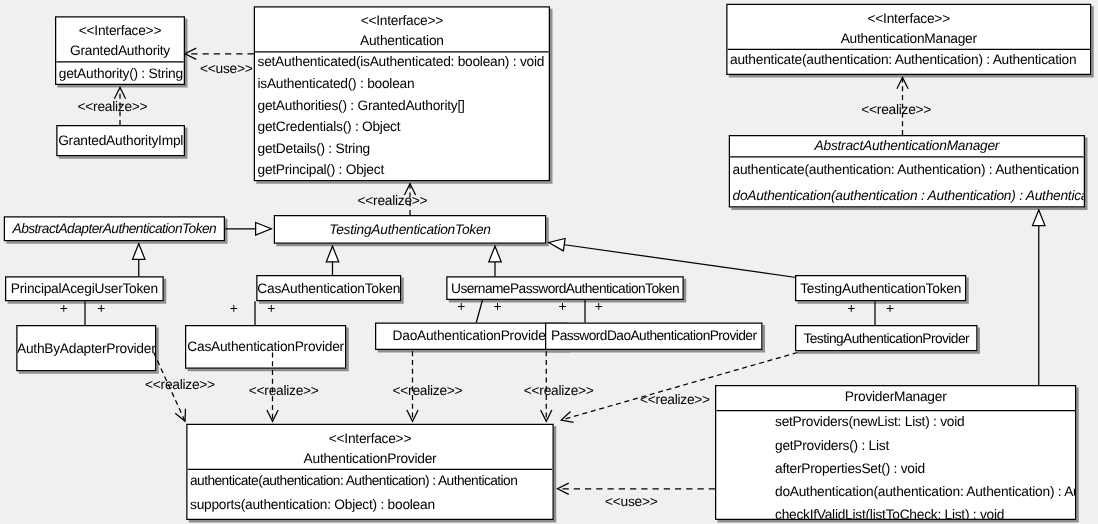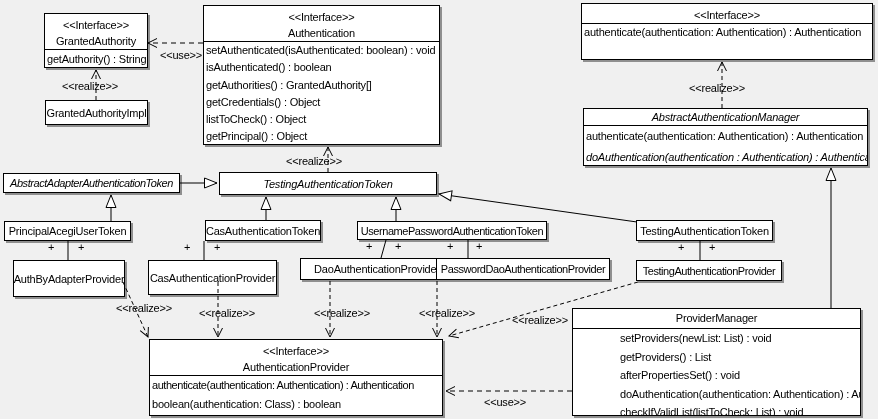--- a/index.html
+++ b/index.html
@@ -53,28 +53,29 @@
   <div class="uml c-auth" style="left:203px;top:5px;width:237px;height:140px;">
     <div class="ttl pad2">
       <div class="line">&lt;&lt;Interface&gt;&gt;</div>
       <div class="line">Authentication</div>
     </div>
     <div class="meths">
       <div class="m">setAuthenticated(isAuthenticated: boolean) : void</div>
       <div class="m">isAuthenticated() : boolean</div>
       <div class="m">getAuthorities() : GrantedAuthority[]</div>
       <div class="m">getCredentials() : Object</div>
-      <div class="m">listToCheck() : Object</div>
+      <div class="m">getDetails() : String</div>
       <div class="m">getPrincipal() : Object</div>
     </div>
   </div>
 
   <div class="uml c-am" style="left:581px;top:3px;width:292px;height:57px;">
     <div class="ttl pad2">
       <div class="line">&lt;&lt;Interface&gt;&gt;</div>
+      <div class="line">AuthenticationManager</div>
     </div>
     <div class="meths">
       <div class="m">authenticate(authentication: Authentication) : Authentication</div>
     </div>
   </div>
 
   <div class="uml c-aam" style="left:583px;top:108px;width:285px;height:58px;">
     <div class="ttl">
       <div class="line it">AbstractAuthenticationManager</div>
     </div>
@@ -121,21 +122,21 @@
     <span class="tight">TestingAuthenticationProvider</span>
   </div>
 
   <div class="uml c-ap" style="left:149px;top:339px;width:294px;height:77px;">
     <div class="ttl pad2">
       <div class="line">&lt;&lt;Interface&gt;&gt;</div>
       <div class="line">AuthenticationProvider</div>
     </div>
     <div class="meths">
       <div class="m tight">authenticate(authentication: Authentication) : Authentication</div>
-      <div class="m">boolean(authentication: Class) : boolean</div>
+      <div class="m">supports(authentication: Object) : boolean</div>
     </div>
   </div>
 
   <div class="uml c-pm" style="left:572px;top:308px;width:289px;height:108px;">
     <div class="ttl">
       <div class="line" style="line-height:19px;">ProviderManager</div>
     </div>
     <div class="meths">
       <div class="m">setProviders(newList: List) : void</div>
       <div class="m">getProviders() : List</div>

